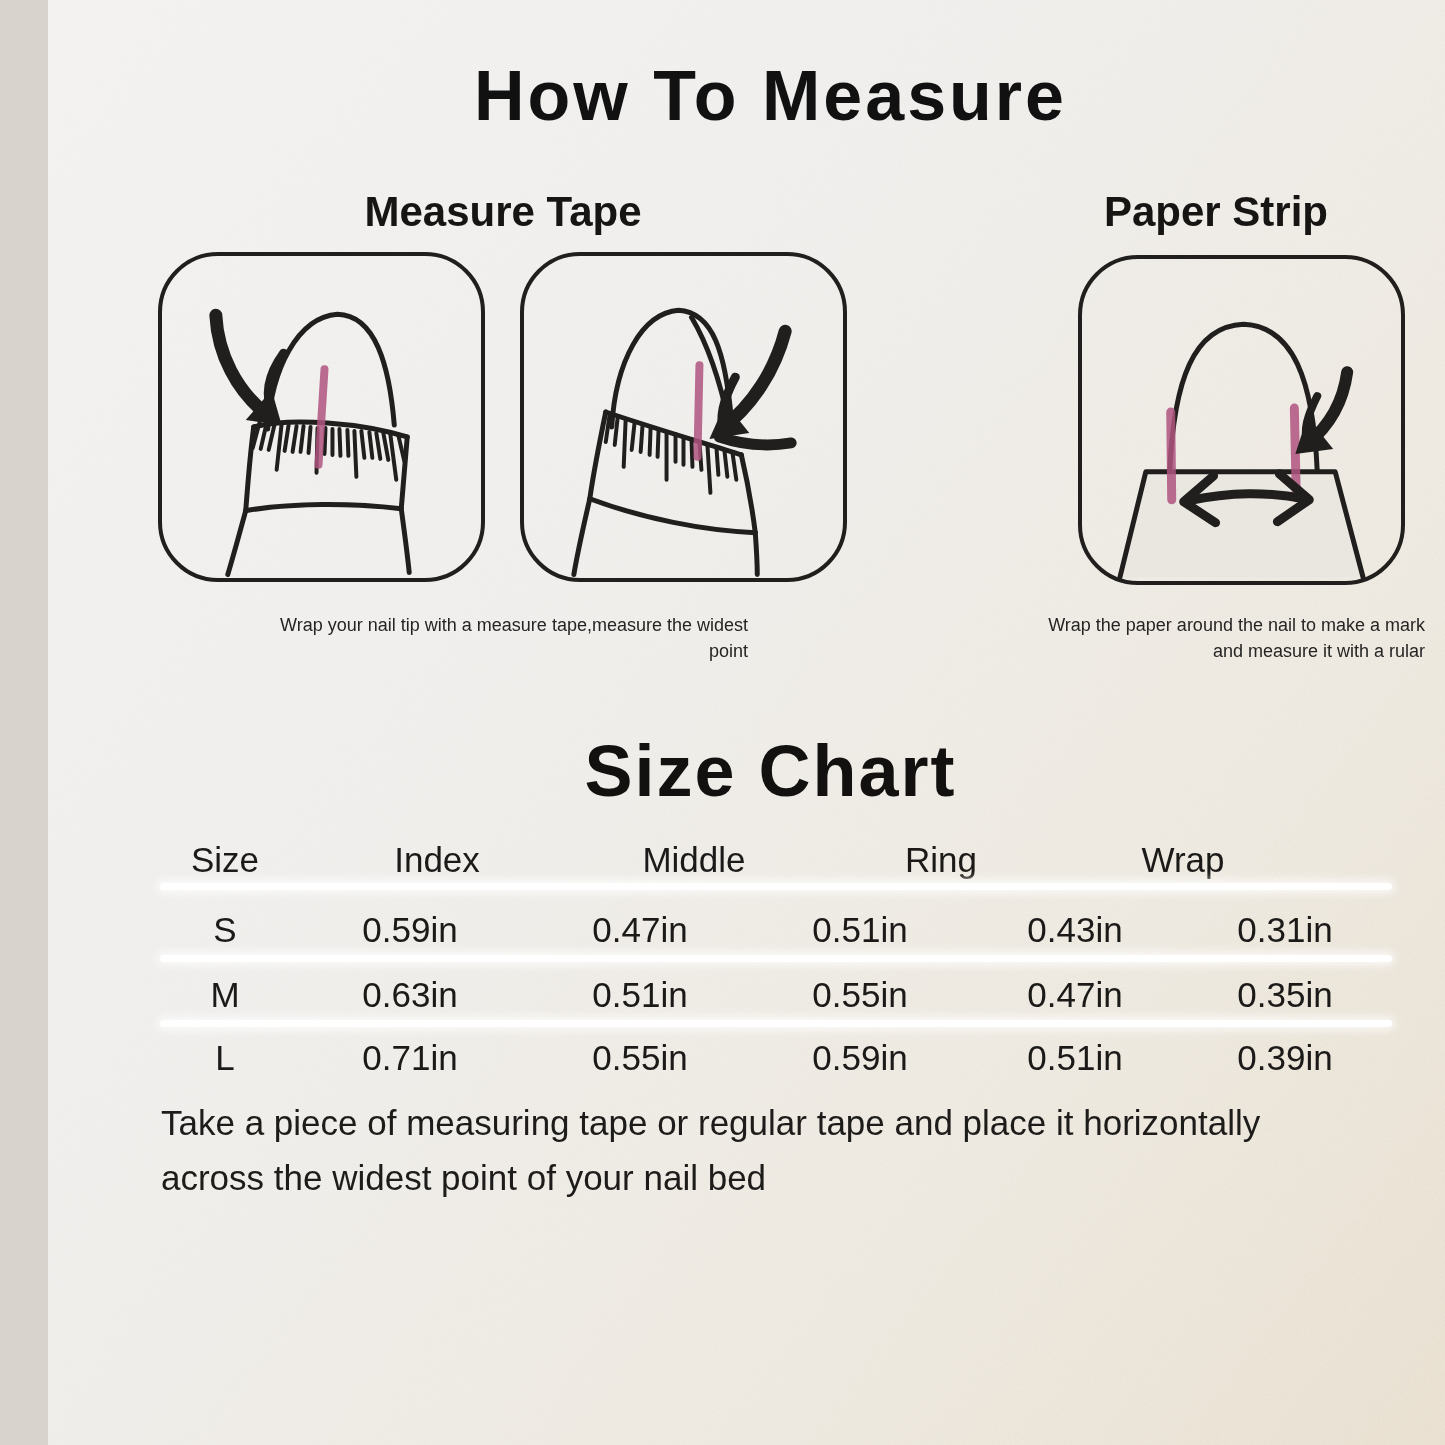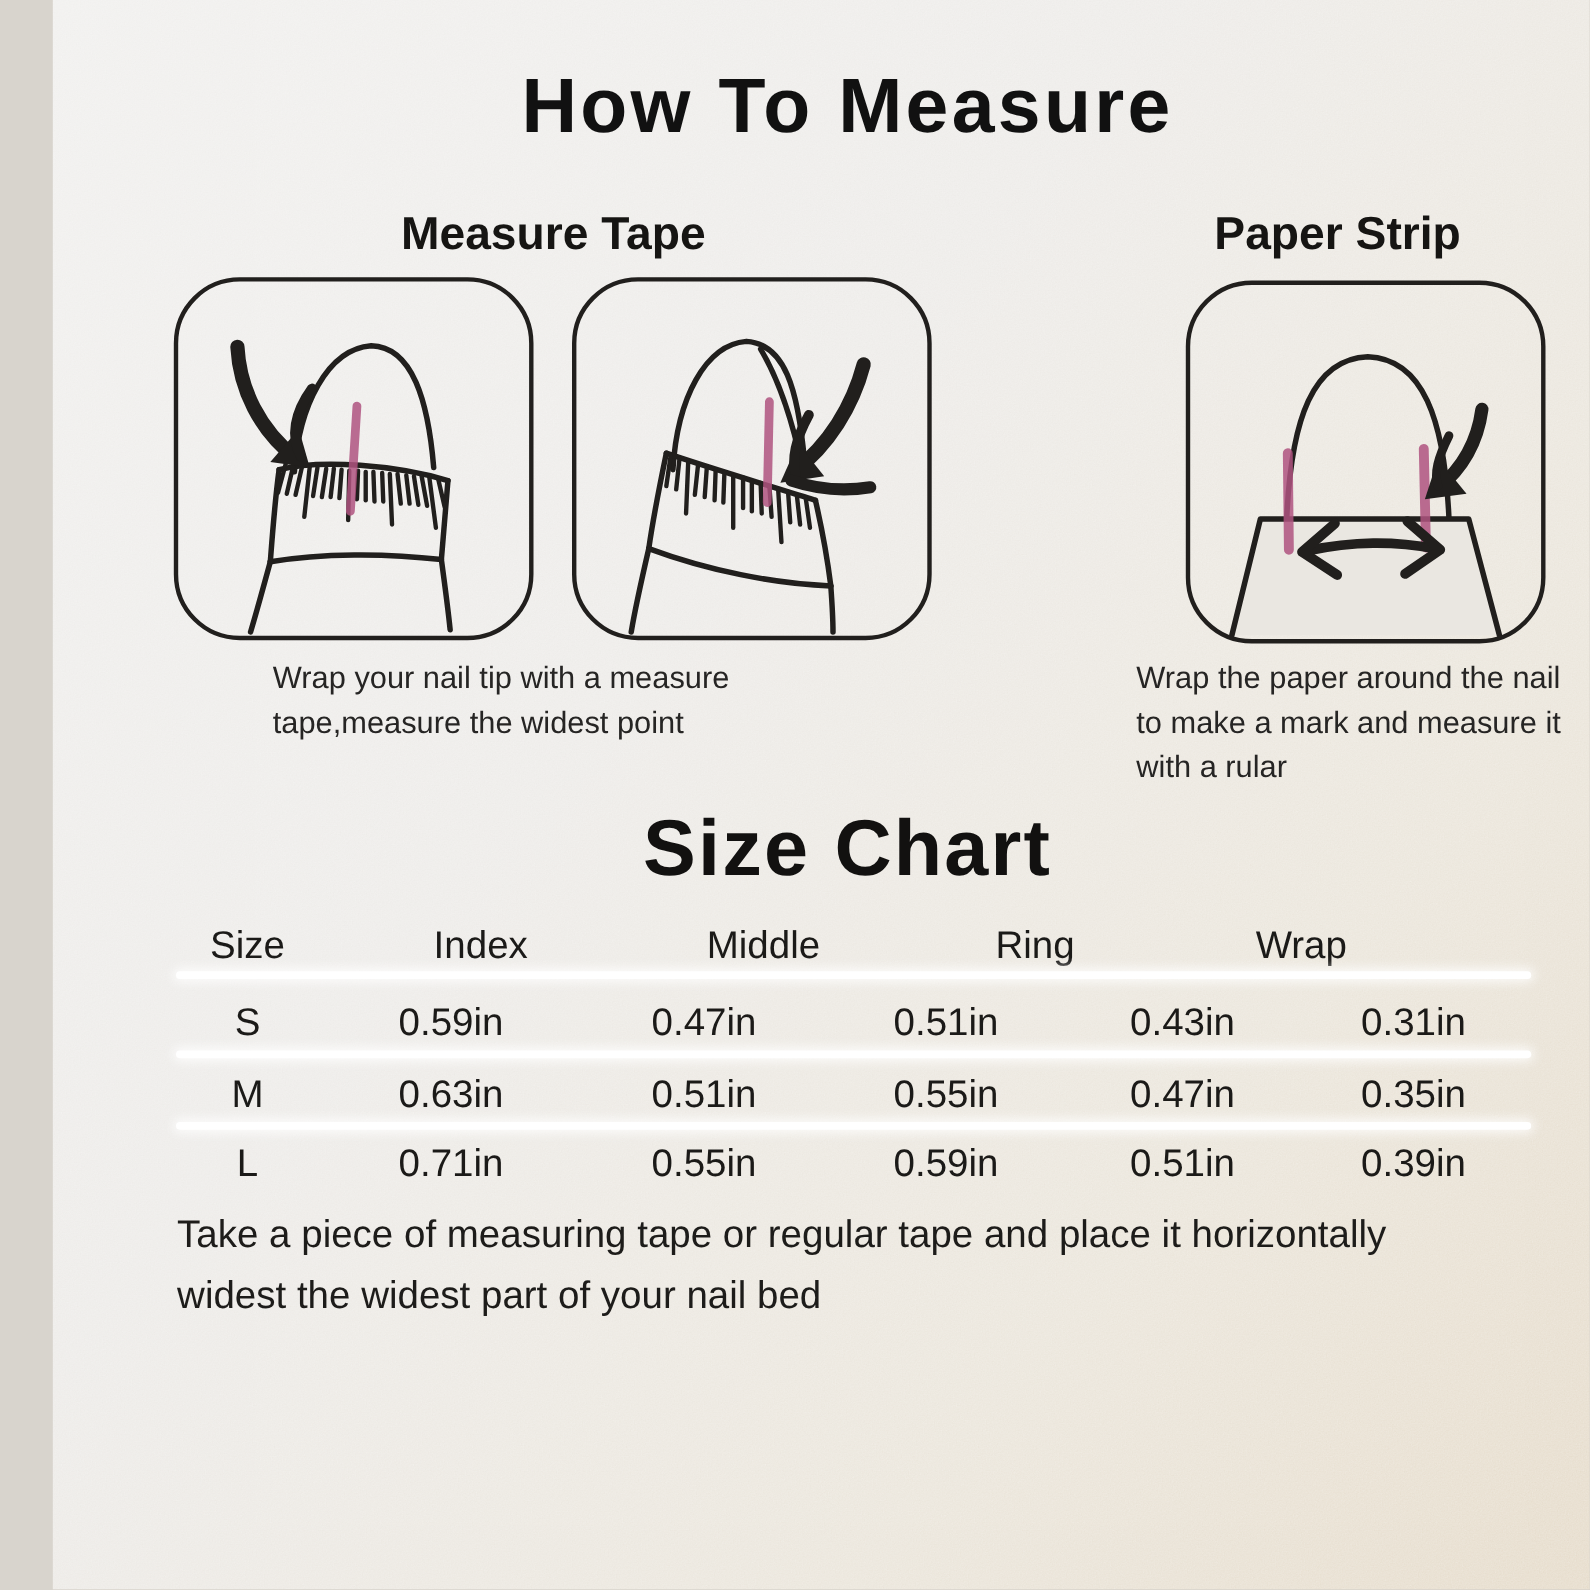--- a/index.html
+++ b/index.html
@@ -21,21 +21,21 @@
   .label-tape{left:110px;width:690px;}
   .label-strip{left:1003px;width:330px;}
   .diagram-box{
     position:absolute;width:327px;height:330px;
     border:4px solid #211f1d;border-radius:60px;box-sizing:border-box;
   }
   .box1{left:110px;top:252px;}
   .box2{left:472px;top:252px;}
   .box3{left:1030px;top:255px;}
   .diagram-box svg{position:absolute;left:0;top:0;width:100%;height:100%;}
-  .caption{position:absolute;top:596px;font-size:28px;line-height:1.45;color:#262524;}
+  .caption{position:absolute;top:612px;font-size:18px;line-height:1.45;color:#262524;text-align:right;}
   .caption-tape{left:200px;width:500px;}
   .caption-strip{left:985px;width:392px;}
   .chart-title{
     position:absolute;top:730px;left:0;width:100%;margin:0;
     text-align:center;font-size:72px;font-weight:700;letter-spacing:2px;color:#121110;
   }
   .size-table{position:absolute;left:112px;top:838px;width:1232px;height:252px;}
   .trow{
     position:absolute;left:0;width:1232px;height:50px;
     display:grid;grid-template-columns:130px 240px 220px 220px 210px 210px;
@@ -212,16 +212,16 @@
     <div class="trow r3">
       <div>L</div>
       <div>0.71in</div>
       <div>0.55in</div>
       <div>0.59in</div>
       <div>0.51in</div>
       <div>0.39in</div>
     </div>
   </div>
 
-  <div class="note note-tape">Take a piece of measuring tape or regular tape and place it horizontally widest the widest part of your nail bed</div>
+  <div class="note note-tape">Take a piece of measuring tape or regular tape and place it horizontally across the widest point of your nail bed</div>
 
 
 </div>
 
 </body></html>

